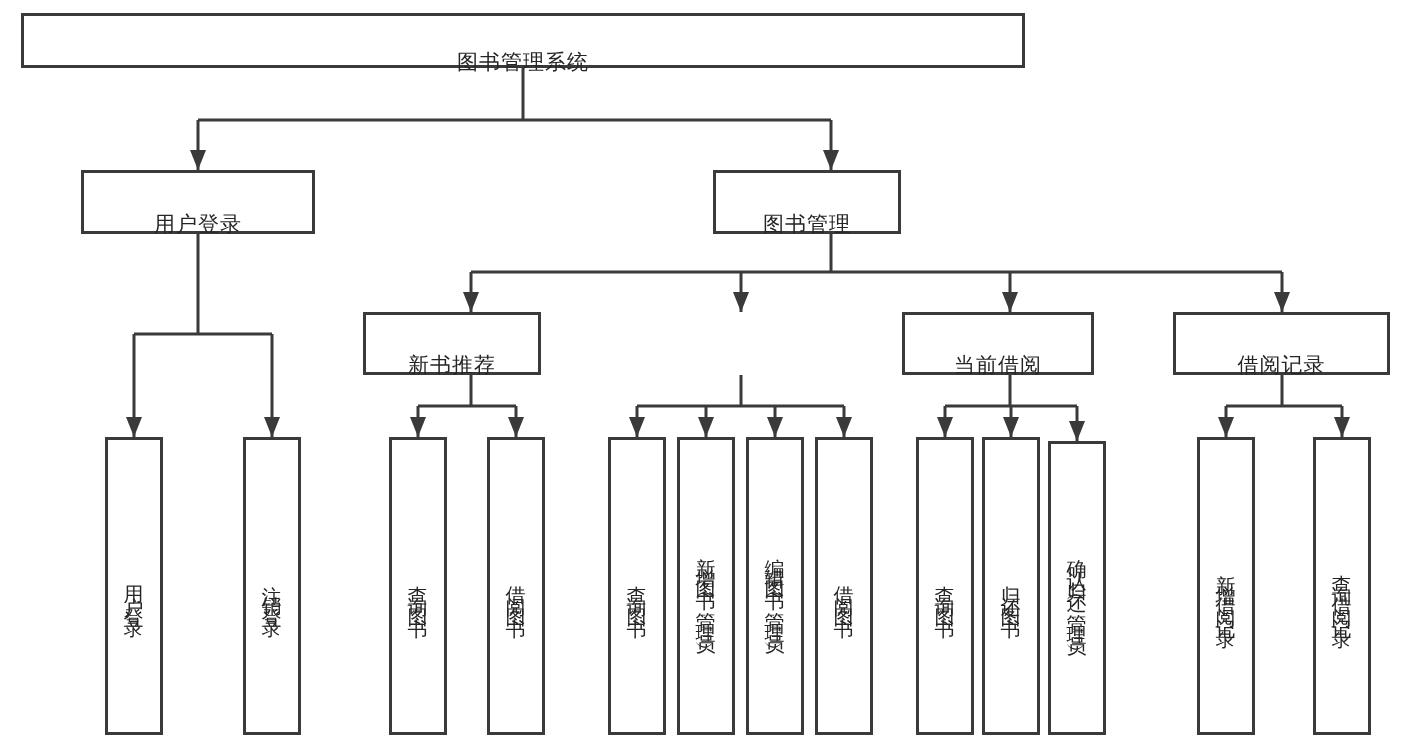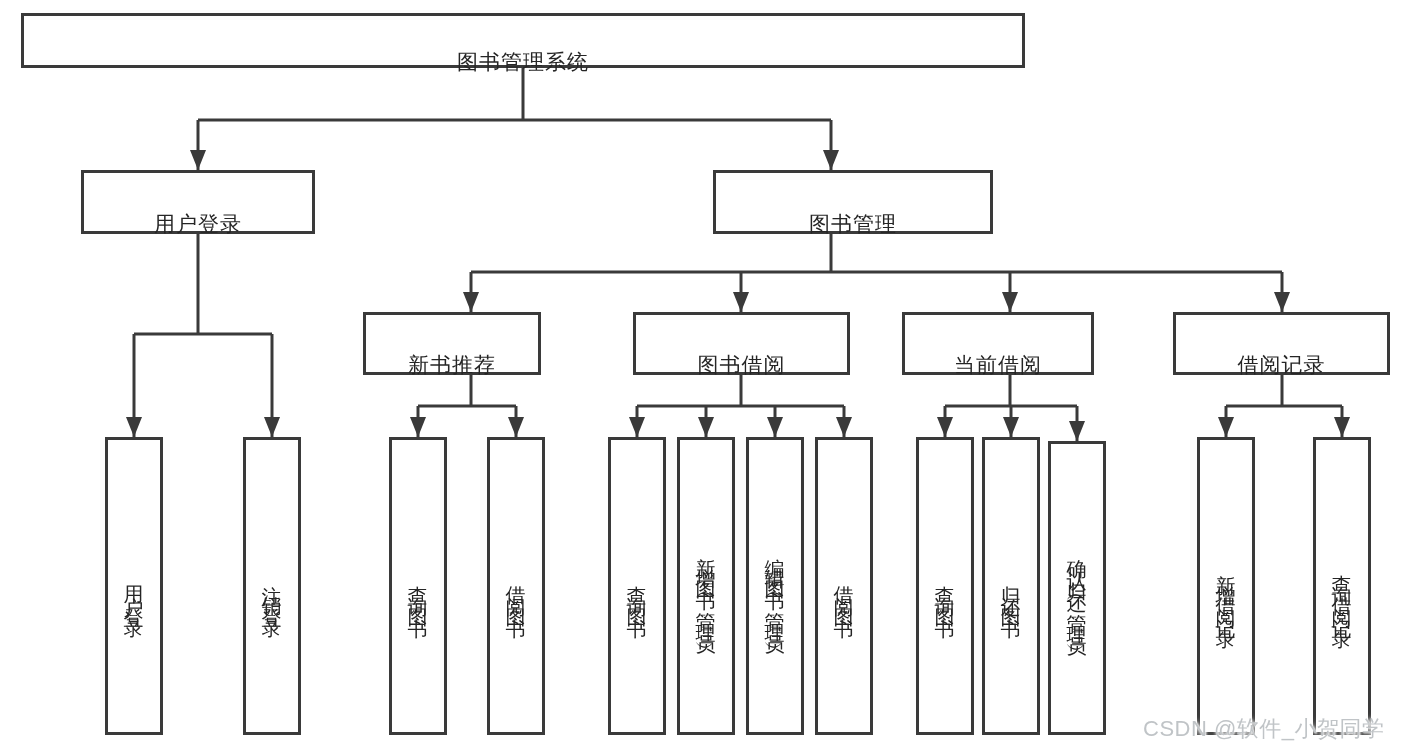--- a/index.html
+++ b/index.html
@@ -102,29 +102,26 @@
     </g>
   </svg>
 
   <div class="node h" style="left:21px; top:13px; width:1004px; height:55px;">
     <span>图书管理系统</span>
   </div>
 
   <div class="node h" style="left:81px; top:170px; width:234px; height:64px;">
     <span>用户登录</span>
   </div>
-  <div class="node h" style="left:713px; top:170px; width:280px; height:64px;">
+  <div class="node h" style="left:713px; top:170px; width:188px; height:64px;">
     <span>图书管理</span>
   </div>
 
   <div class="node h" style="left:363px; top:312px; width:178px; height:63px;">
     <span>新书推荐</span>
-  </div>
-  <div class="node h" style="left:633px; top:312px; width:217px; height:63px;">
-    <span>图书借阅</span>
   </div>
   <div class="node h" style="left:902px; top:312px; width:192px; height:63px;">
     <span>当前借阅</span>
   </div>
   <div class="node h" style="left:1173px; top:312px; width:217px; height:63px;">
     <span>借阅记录</span>
   </div>
 
   <div class="node v" style="left:105px; top:437px; width:58px; height:298px;">
     <span>用户登录</span>
@@ -163,15 +160,14 @@
     <span>确认归还（管理员）</span>
   </div>
 
   <div class="node v" style="left:1197px; top:437px; width:58px; height:298px;">
     <span>新增借阅记录</span>
   </div>
   <div class="node v" style="left:1313px; top:437px; width:58px; height:298px;">
     <span>查询借阅记录</span>
   </div>
 
-  <div class="watermark">CSDN @软件_小贺同学</div>
 
 </div>
 
 </body></html>

